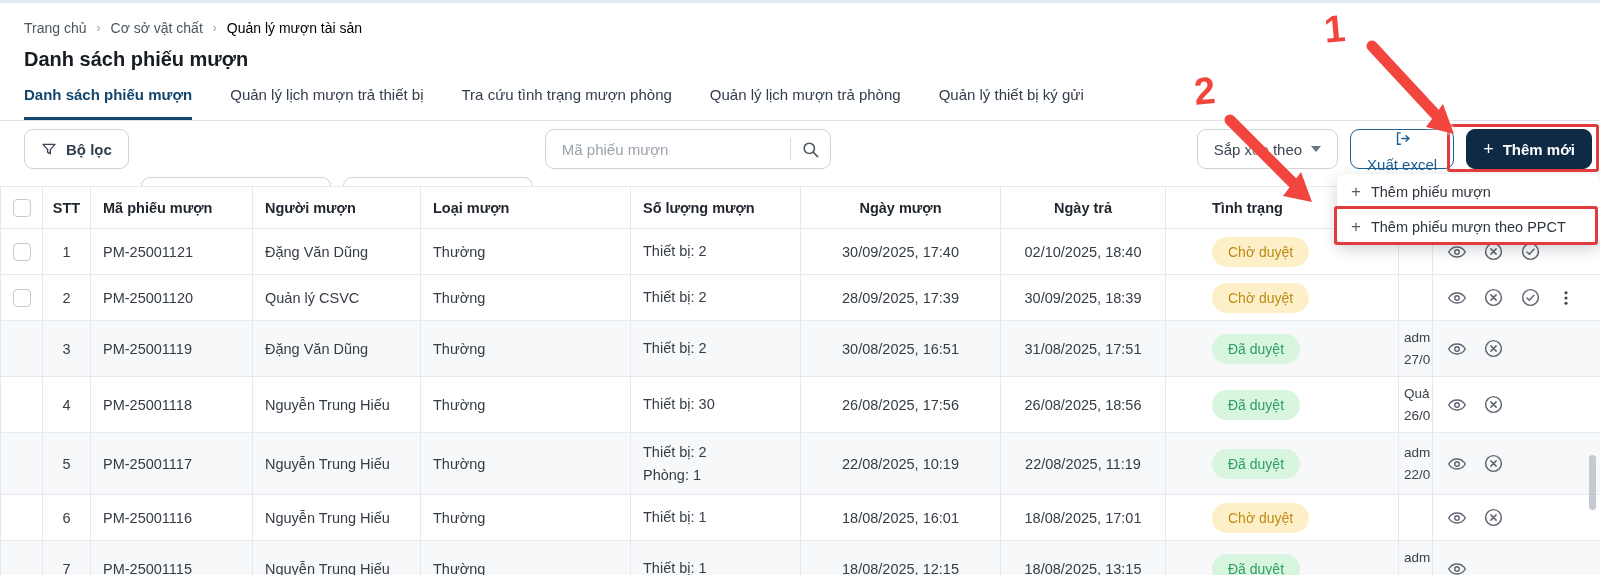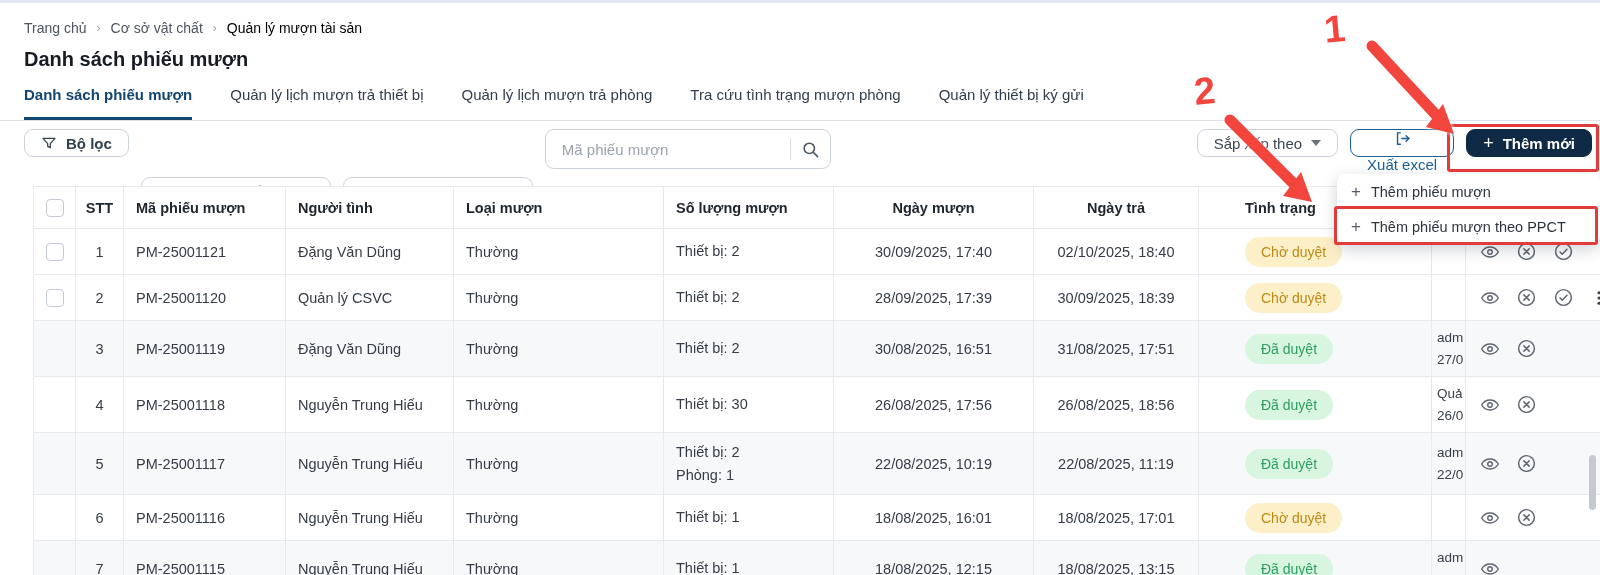--- a/index.html
+++ b/index.html
@@ -18,33 +18,33 @@
   .page-title{position:absolute;top:48px;left:24px;font-size:20px;font-weight:bold;color:#171c23;}
   
   .tabs{position:absolute;top:86px;left:24px;display:flex;gap:38px;font-size:15px;color:#323d4b;}
   .tab{padding-bottom:14px;cursor:pointer;white-space:nowrap;}
   .tab.active{color:#13466f;font-weight:bold;border-bottom:4px solid #14476f;}
   .tabs-sep{position:absolute;top:120px;left:0;width:1600px;height:1px;background:#dde2e8;}
   
   .toolbar{position:absolute;top:129px;left:0;width:1600px;height:40px;}
   .tgroup-left{position:absolute;left:24px;top:0;display:flex;gap:12px;}
   .tgroup-right{position:absolute;right:8px;top:0;display:flex;gap:12px;}
-  .btn{height:28px;display:flex;align-items:center;gap:9px;padding:0 16px;border:1px solid #ccd2da;
+  .btn{height:40px;display:flex;align-items:center;gap:9px;padding:0 16px;border:1px solid #ccd2da;
        border-radius:9px;background:#fff;font-size:15px;color:#3c4753;cursor:pointer;white-space:nowrap;}
   .select{width:190px;justify-content:space-between;color:var(--muted);margin-top:48px;}
   .caret{width:0;height:0;border-left:5px solid transparent;border-right:5px solid transparent;border-top:6px solid #6b7482;}
   .searchbox{width:286px;display:flex;align-items:center;border:1px solid #ccd2da;border-radius:9px;height:40px;padding:0 10px 0 14px;background:#fff;}
   .searchbox input{flex:1;border:0;outline:0;font-size:15px;color:#3c4753;background:transparent;min-width:0;font-family:inherit;}
   .searchbox input::placeholder{color:#9aa2ac;}
   .search-div{width:1px;height:22px;background:#d6dbe1;margin:0 10px;}
   .btn.export{color:var(--accent);border:1px solid var(--accent);font-weight:normal;flex-direction:column;}
   .btn.add{background:var(--dark);color:#fff;border:1px solid var(--dark);font-weight:bold;}
   .plus{font-size:18px;font-weight:normal;line-height:1;}
   
-  .tblwrap{position:absolute;top:186px;left:0;width:1600px;height:389px;overflow:hidden;padding-left:33px;}
+  .tblwrap{position:absolute;top:186px;left:0;width:1600px;height:389px;overflow:hidden;}
   table{border-collapse:collapse;table-layout:fixed;width:1600px;font-size:14.5px;color:#353c46;}
   th,td{border:1px solid var(--border);padding:0 12px;vertical-align:middle;overflow:hidden;}
   thead th{font-weight:bold;color:#1f252d;height:42px;text-align:left;background:#fff;white-space:nowrap;}
   th.center,td.center{text-align:center;padding:0 4px;}
   th.status-col,td.status-col{padding-left:46px;}
   tr.striped td{background:#f7f8fa;}
   .cbx{width:18px;height:18px;border:1.5px solid #c3cad2;border-radius:4px;background:#fff;margin:0 auto;cursor:pointer;}
   .badge{display:inline-block;padding:7px 16px;border-radius:16px;font-size:14px;white-space:nowrap;}
   .badge.pending{background:var(--pending_bg);color:var(--pending_fg);}
   .badge.approved{background:var(--approved_bg);color:var(--approved_fg);}
@@ -76,22 +76,22 @@
   <span>Cơ sở vật chất</span>
   <span class="bc-sep">›</span>
   <span class="last">Quản lý mượn tài sản</span>
 </div>
 
 <div class="page-title">Danh sách phiếu mượn</div>
 
 <div class="tabs">
   <div class="tab active">Danh sách phiếu mượn</div>
   <div class="tab">Quản lý lịch mượn trả thiết bị</div>
+  <div class="tab">Tra cứu tình trạng mượn phòng</div>
   <div class="tab">Quản lý lịch mượn trả phòng</div>
-  <div class="tab">Tra cứu tình trạng mượn phòng</div>
   <div class="tab">Quản lý thiết bị ký gửi</div>
 </div>
 <div class="tabs-sep"></div>
 
 <div class="toolbar">
   <div class="tgroup-left">
     <div class="btn">
       <span class="icon-btn">
         <svg width="16" height="16" viewBox="0 0 24 24" fill="none" stroke="#3c4753" stroke-width="2" stroke-linejoin="round">
             <path d="M3 5h18l-7 8v6l-4-2v-4L3 5z"></path>
@@ -166,21 +166,21 @@
         <col style="width:34px">
         <col style="width:168px">
     </colgroup>
     <thead>
       <tr>
         <th class="center">
             <div class="cbx"></div>
           </th>
         <th class="center">STT</th>
         <th>Mã phiếu mượn</th>
-        <th>Người tình</th>
+        <th>Người mượn</th>
         <th>Loại mượn</th>
         <th>Số lượng mượn</th>
         <th class="center">Ngày mượn</th>
         <th class="center">Ngày trả</th>
         <th class="status-col">Tình trạng</th>
         <th></th>
         <th></th>
       </tr>
     </thead>
     <tbody id="tbody">

